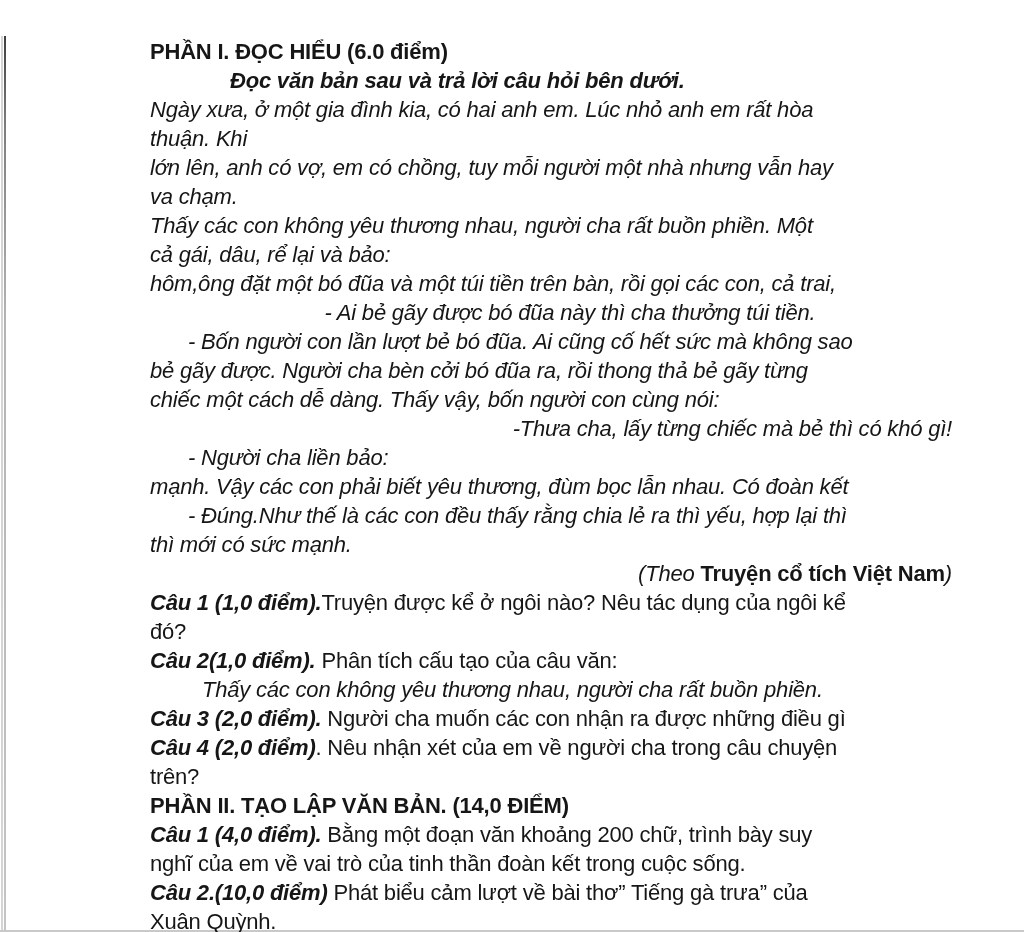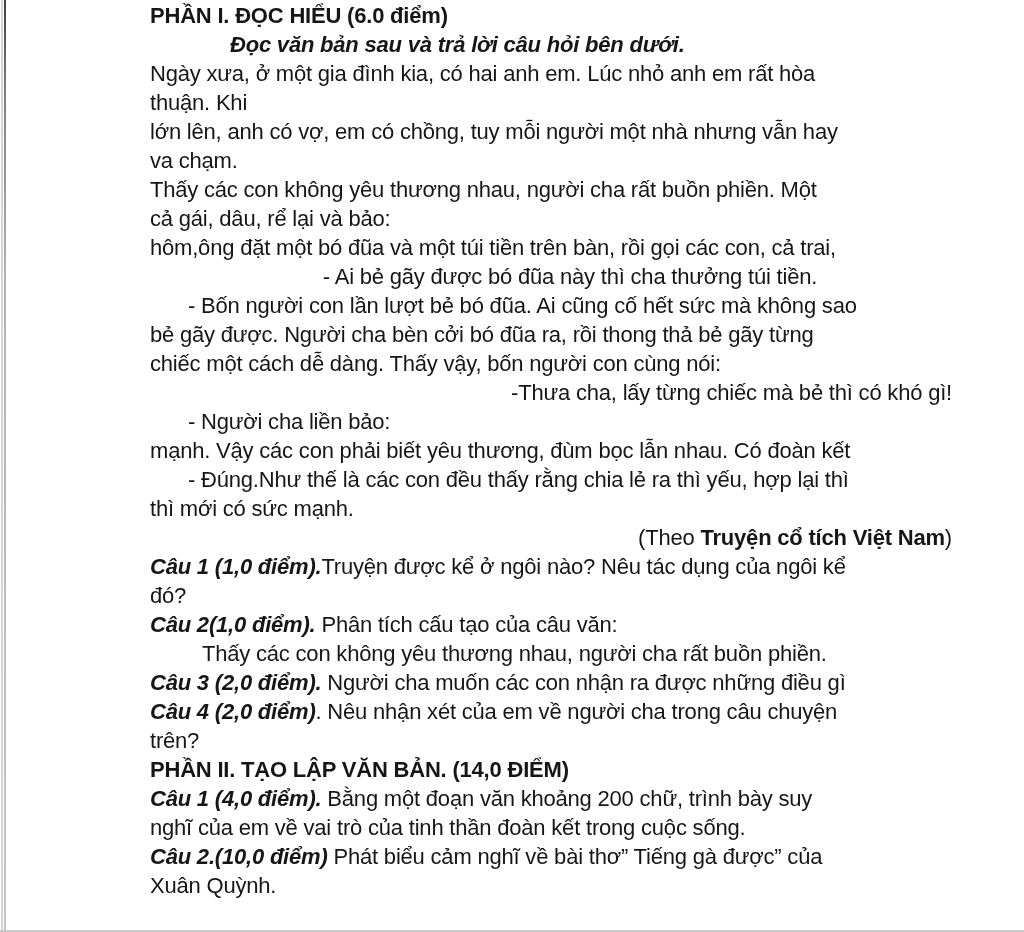--- a/index.html
+++ b/index.html
@@ -8,20 +8,21 @@
     height: 932px;
     background: #ffffff;
     overflow: hidden;
     position: relative;
     font-family: "Liberation Sans", "DejaVu Sans", sans-serif;
   }
   .page {
     position: absolute;
     inset: 0;
     background: #ffffff;
+    margin-top: 36px;
   }
   
   .scan-edge-left-outer {
     position: absolute; left: 1px; top: 0;
     width: 2px; height: 100%;
     background: #d4d4d4;
   }
   .scan-edge-left-inner {
     position: absolute; left: 4px; top: 0;
     width: 2px; height: 100%;
@@ -37,21 +38,21 @@
     left: 150px;
     top: 1px;
     width: 802px;
     color: #161616;
     font-size: 22px;
     line-height: 29px;
     letter-spacing: -0.2px;
   }
   .line { white-space: nowrap; height: 29px; }
   .b  { font-weight: bold; }
-  .i  { }
+  .i  { font-style: italic; }
   .bi { font-weight: bold; font-style: italic; }
   .r  { font-weight: normal; font-style: normal; }
 </style>
 </head>
 <body>
 
 <div class="page">
   <div class="scan-edge-left-outer"></div>
   <div class="scan-edge-left-inner"></div>
   <div class="scan-edge-bottom"></div>
@@ -78,16 +79,16 @@
       <div class="line"><span class="bi">Câu 1 (1,0 điểm).</span><span class="r">Truyện được kể ở ngôi nào? Nêu tác dụng của ngôi kể</span></div>
       <div class="line"><span class="r">đó?</span></div>
       <div class="line"><span class="bi">Câu 2(1,0 điểm).</span><span class="r"> Phân tích cấu tạo của câu văn:</span></div>
       <div class="line" style="padding-left: 52px;"><span class="i">Thấy các con không yêu thương nhau, người cha rất buồn phiền.</span></div>
       <div class="line"><span class="bi">Câu 3 (2,0 điểm).</span><span class="r"> Người cha muốn các con nhận ra được những điều gì</span></div>
       <div class="line"><span class="bi">Câu 4 (2,0 điểm)</span><span class="r">. Nêu nhận xét của em về người cha trong câu chuyện</span></div>
       <div class="line"><span class="r">trên?</span></div>
       <div class="line"><span class="b">PHẦN II. TẠO LẬP VĂN BẢN. (14,0 ĐIỂM)</span></div>
       <div class="line"><span class="bi">Câu 1 (4,0 điểm).</span><span class="r"> Bằng một đoạn văn khoảng 200 chữ, trình bày suy</span></div>
       <div class="line"><span class="r">nghĩ của em về vai trò của tinh thần đoàn kết trong cuộc sống.</span></div>
-      <div class="line"><span class="bi">Câu 2.(10,0 điểm)</span><span class="r"> Phát biểu cảm nghĩ về bài thơ” Tiếng gà được” của</span></div>
+      <div class="line"><span class="bi">Câu 2.(10,0 điểm)</span><span class="r"> Phát biểu cảm lượt về bài thơ” Tiếng gà trưa” của</span></div>
       <div class="line"><span class="r">Xuân Quỳnh.</span></div>
     </div>
 </div>
 
 </body></html>

